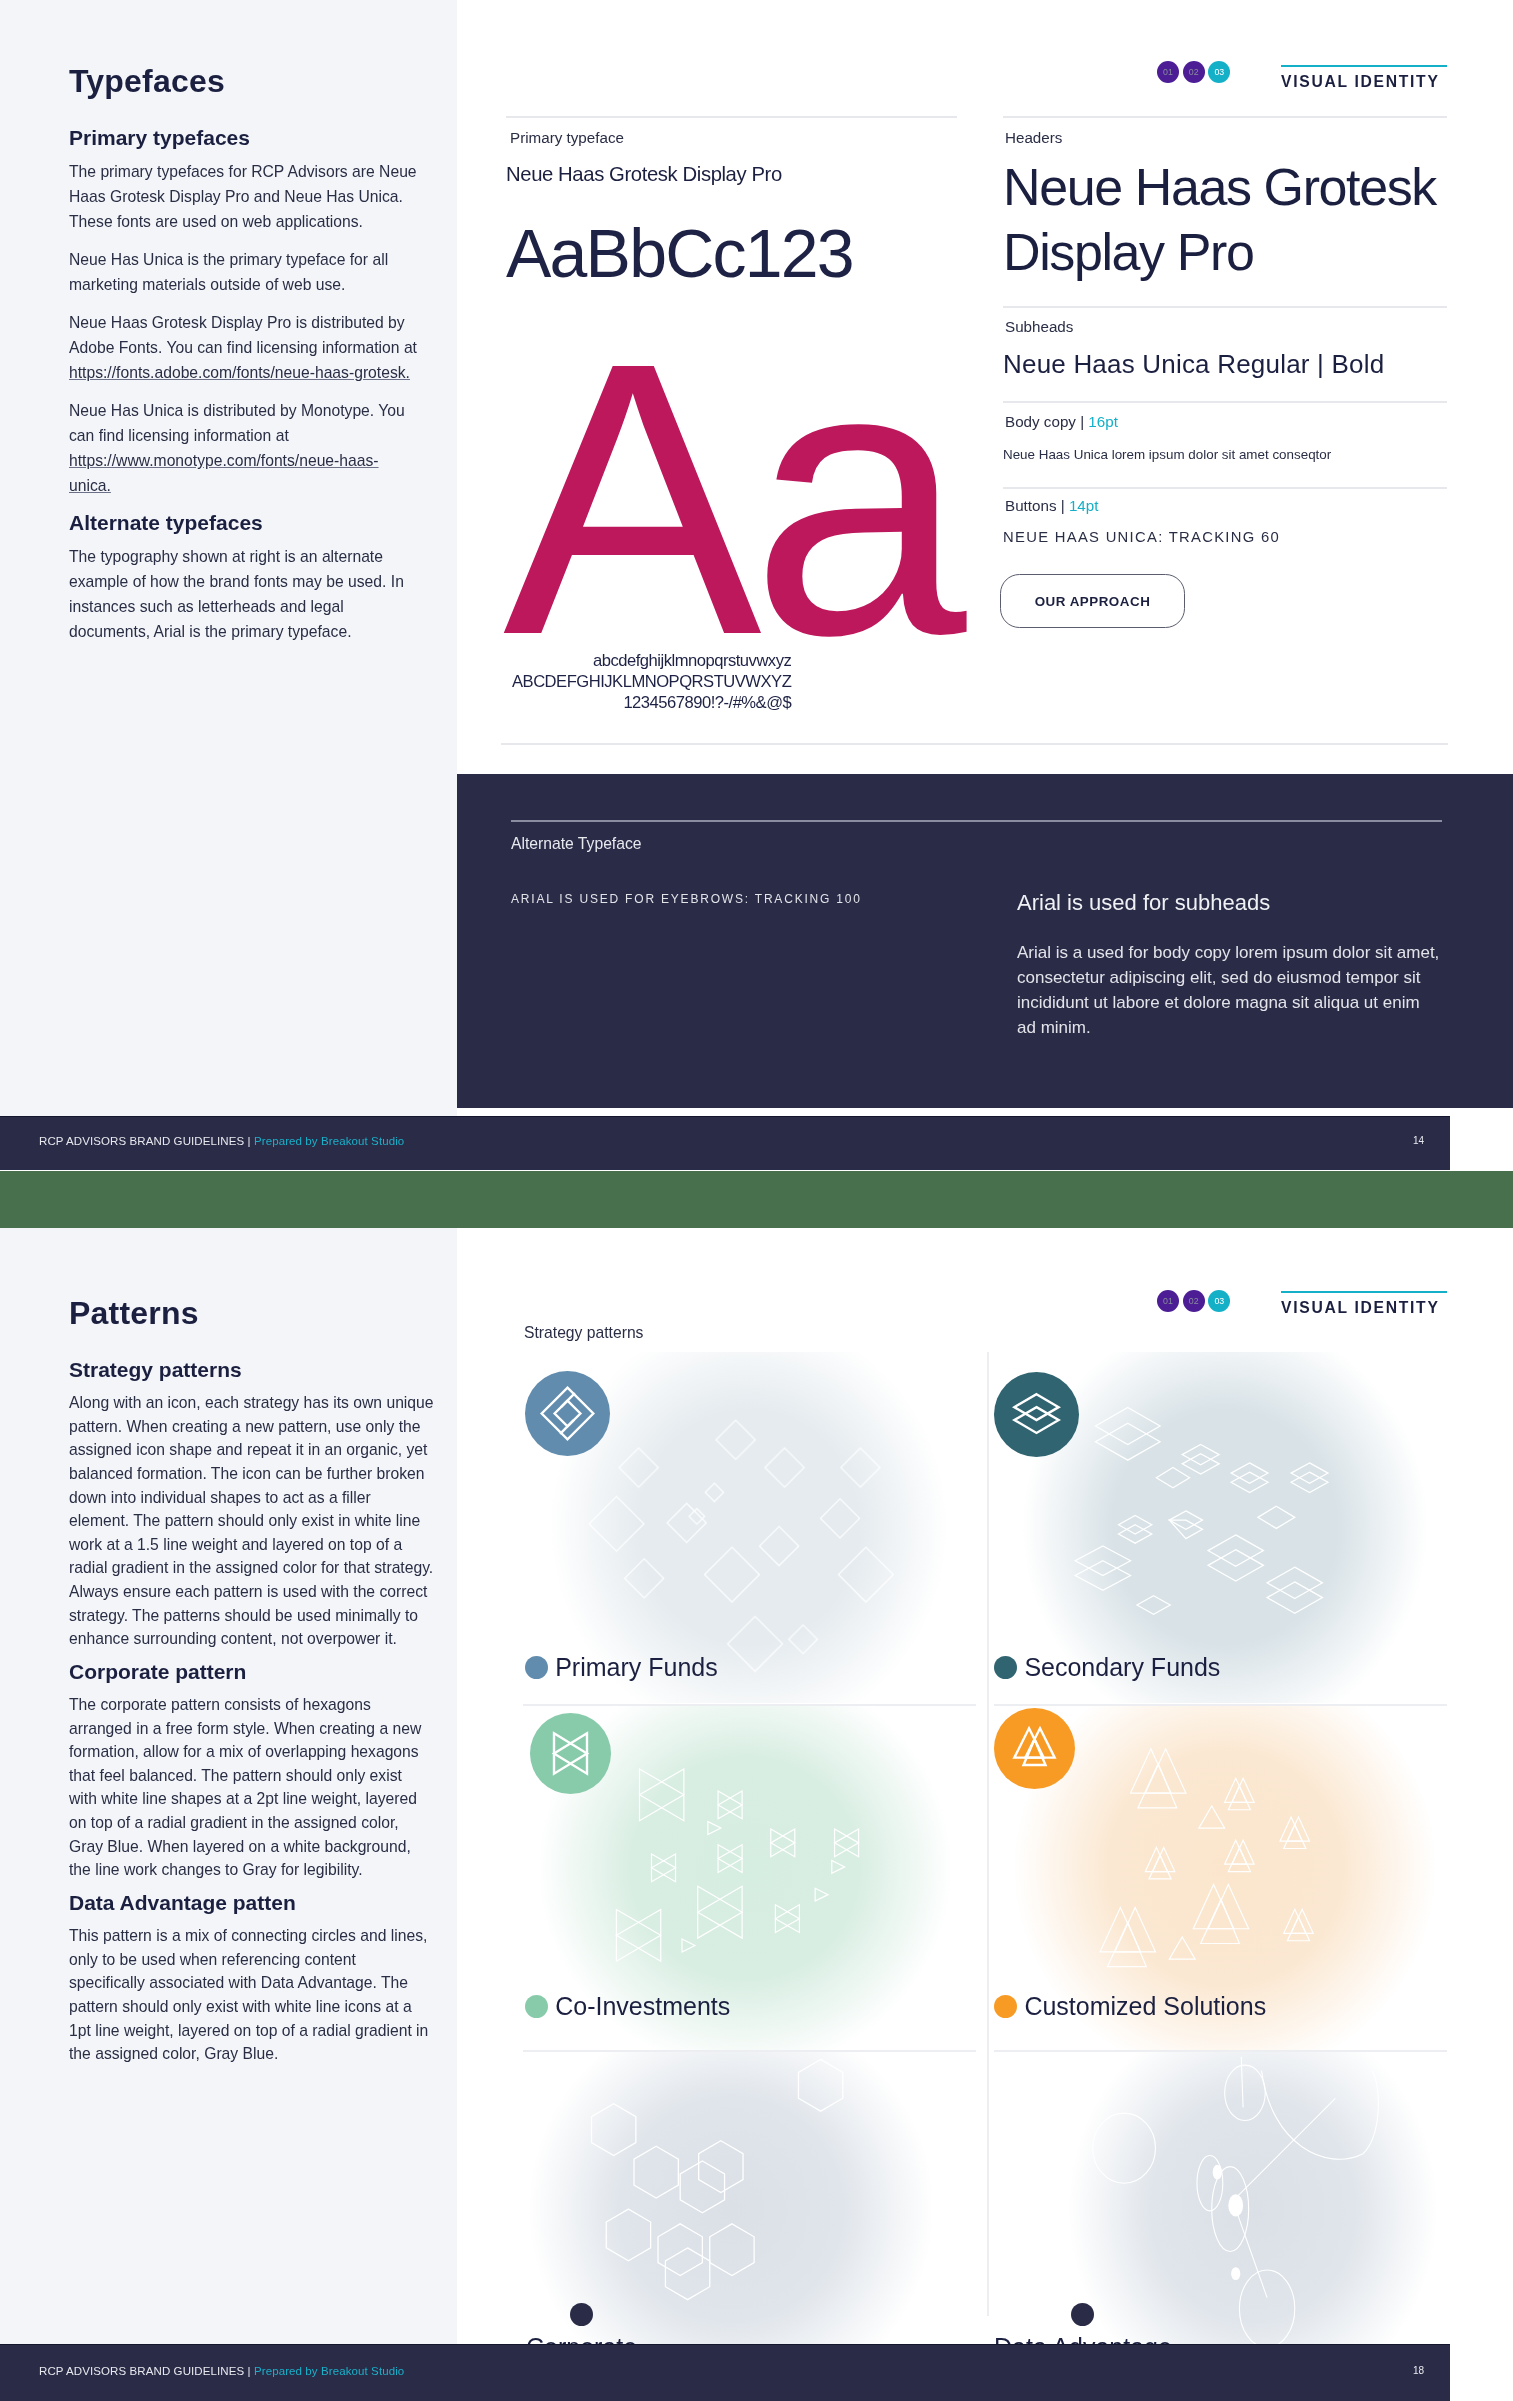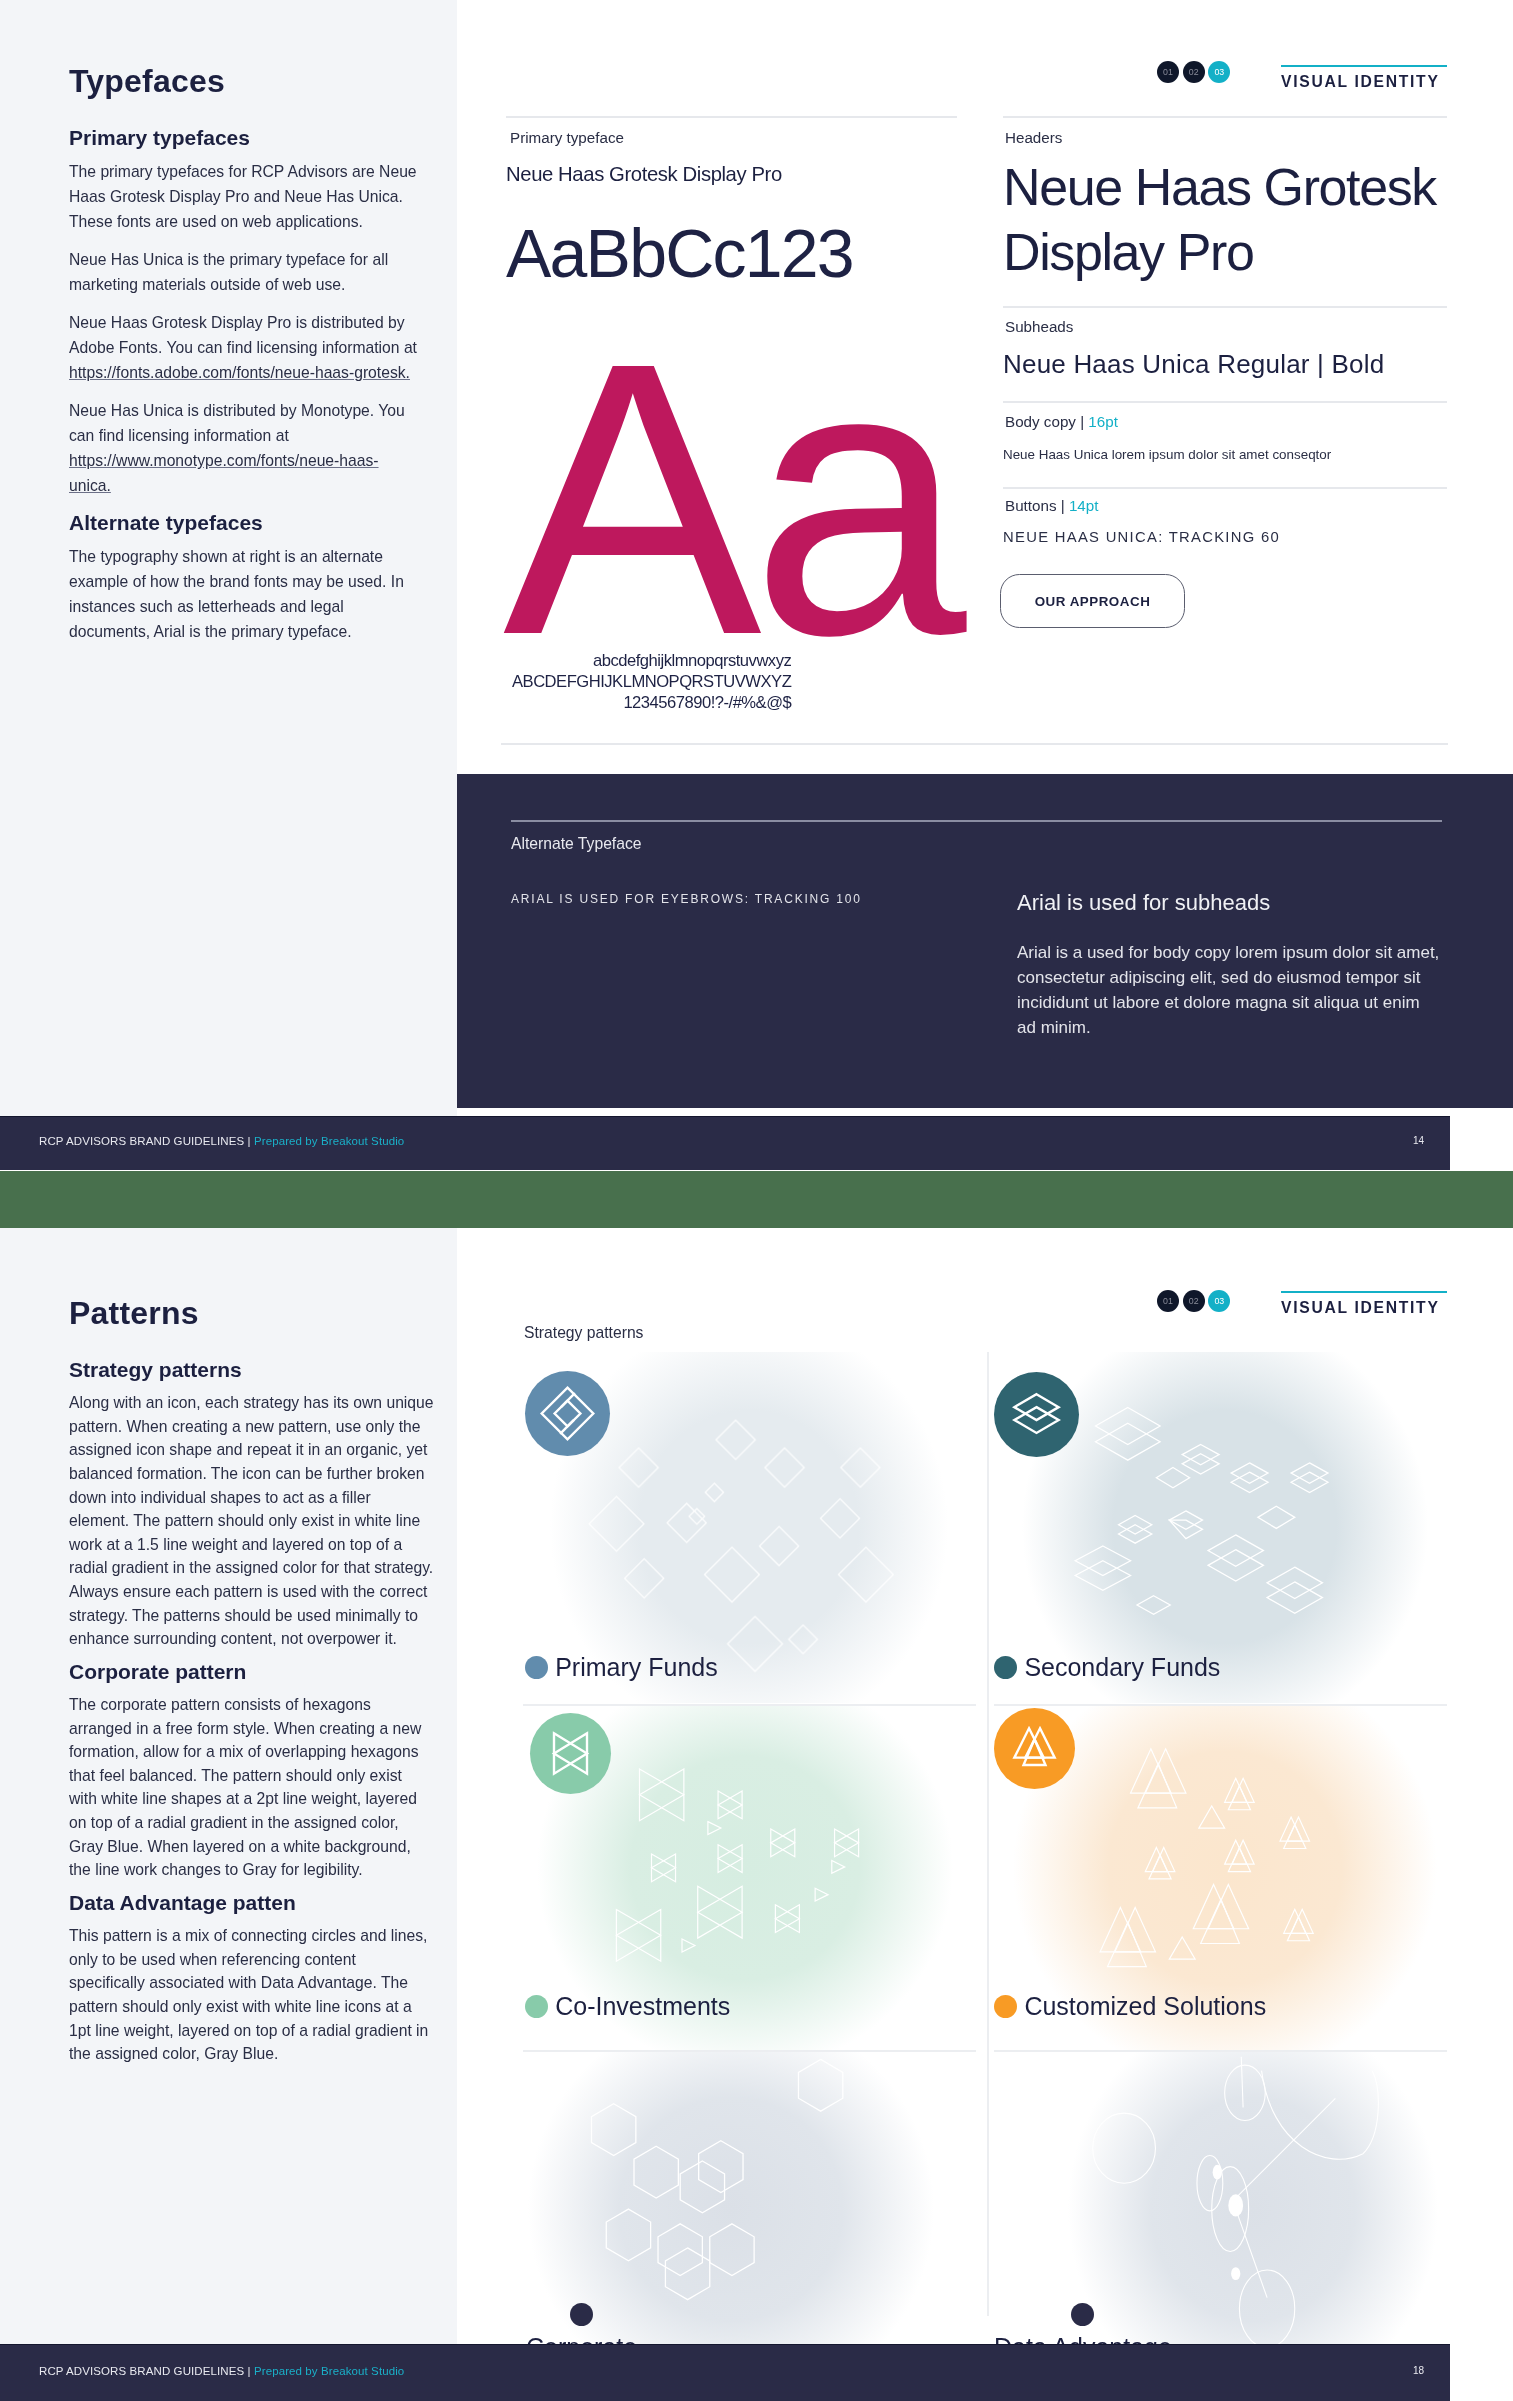--- a/index.html
+++ b/index.html
@@ -23,21 +23,21 @@
 
   .footer { position: absolute; left: 0; width: 1450px; height: 54px; background: #2a2b47; border-top: 1.8px solid #14162e; }
   .page1 .footer { top: 1116px; }
   .page2 .footer { top: 1116px; height: 57px; }
   .footer-left { position: absolute; left: 39px; top: 17.5px; font-size: 11.5px; color: #e8e9ef; letter-spacing: 0.1px; }
   .footer-left .acc { color: #1ab0c8; }
   .footer-num { position: absolute; right: 26px; top: 17.5px; font-size: 10px; color: #e8e9ef; }
 
   
   .nav-dots { position: absolute; top: 61px; left: 1157px; display: flex; gap: 3.7px; }
-  .nav-dot { width: 22px; height: 22px; border-radius: 50%; background: #0f172a; color: #8a8d9a; font-size: 8.8px; display: flex; align-items: center; justify-content: center; }
+  .nav-dot { width: 22px; height: 22px; border-radius: 50%; background: #4c1d95; color: #8a8d9a; font-size: 8.8px; display: flex; align-items: center; justify-content: center; }
   .nav-dot.active { background: #13b0c7; color: #ffffff; }
   .section-tag { position: absolute; top: 65px; left: 1281px; width: 166px; border-top: 2.8px solid #13b0c7; padding-top: 5.5px; font-size: 15.7px; font-weight: bold; letter-spacing: 1.7px; color: #1c2040; }
 
   .rule { position: absolute; height: 1.8px; background: #e6e8ec; }
 
   
   .lbl { position: absolute; font-size: 15.2px; color: #2a2e45; }
   .pt-name { position: absolute; left: 506px; top: 163px; font-size: 20.3px; color: #1c2040; letter-spacing: -0.4px; }
   .pt-sample { position: absolute; left: 506px; top: 214px; font-size: 68px; color: #1e2244; letter-spacing: -1.8px; }
   .pt-big { position: absolute; left: 503px; top: 305px; font-size: 388px; line-height: 1; color: #be185d; letter-spacing: -11px; }

